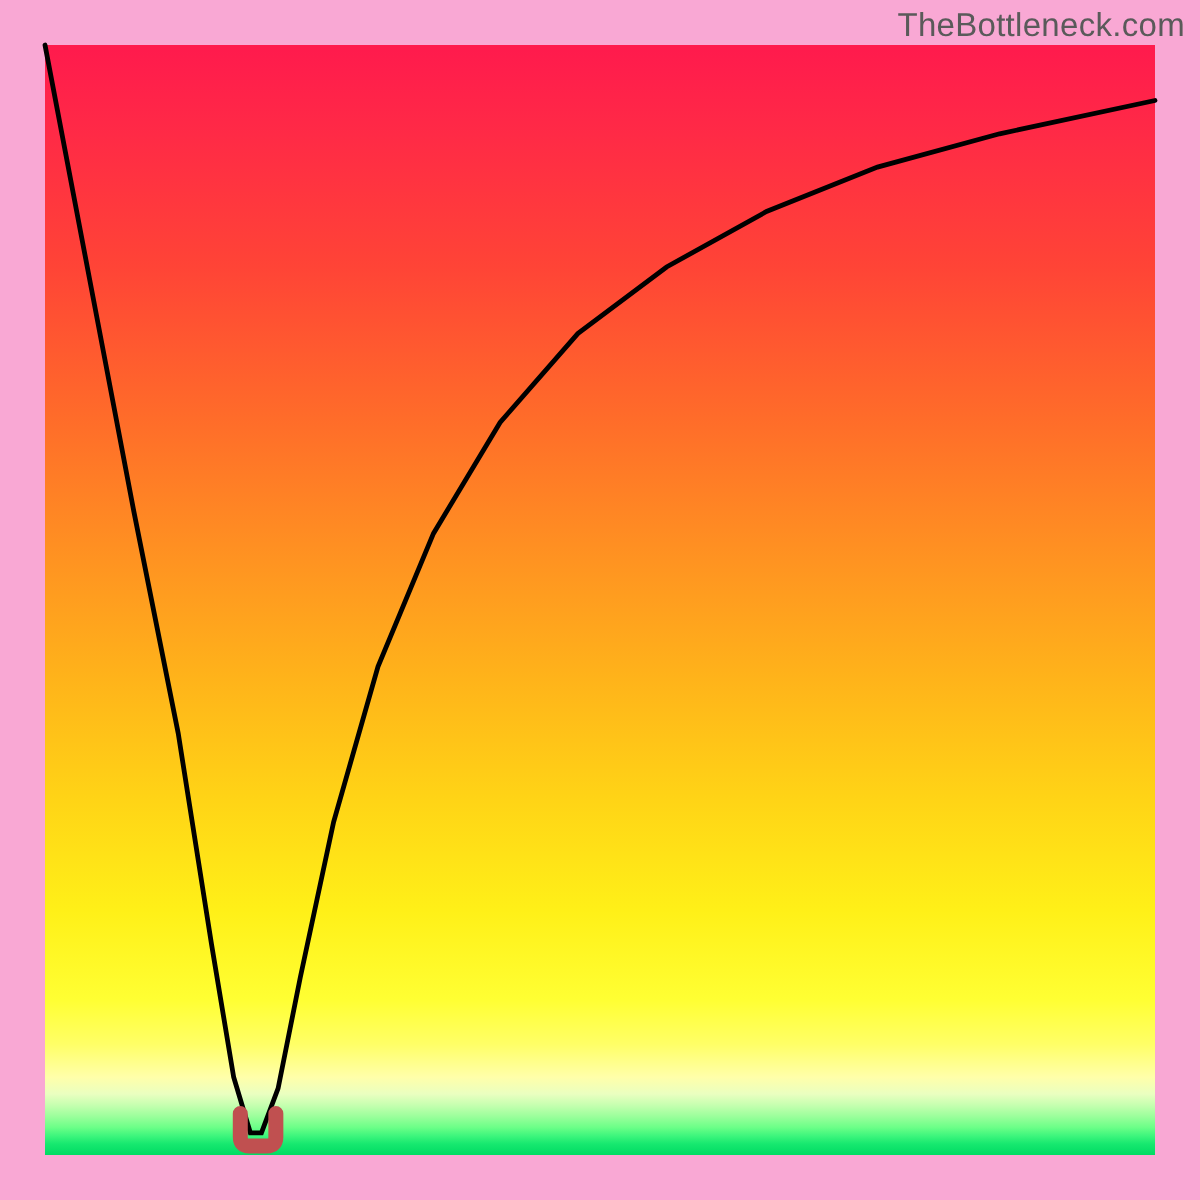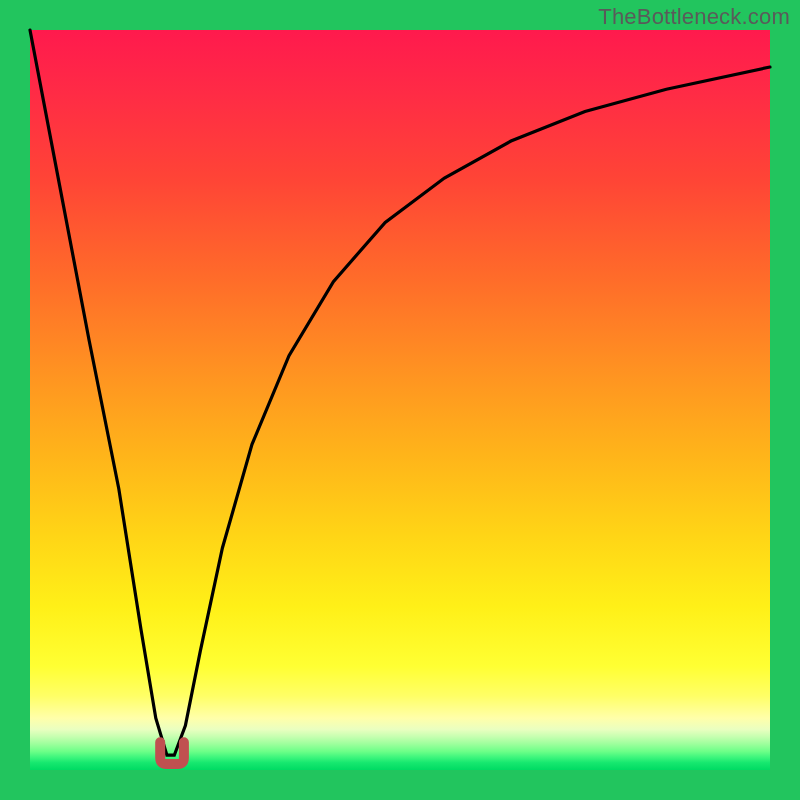--- a/index.html
+++ b/index.html
@@ -10,21 +10,21 @@
     background: #000;
     overflow: hidden;
     font-family: Arial, Helvetica, sans-serif;
   }
   .frame {
     position: absolute;
     left: 0;
     top: 0;
     width: 800px;
     height: 800px;
-    background: #22c55e;
+    background: #f9a8d4;
   }
   .plot {
     position: absolute;
     left: 30px;
     top: 30px;
     width: 740px;
     height: 740px;
     
     background:
       linear-gradient(to bottom,

